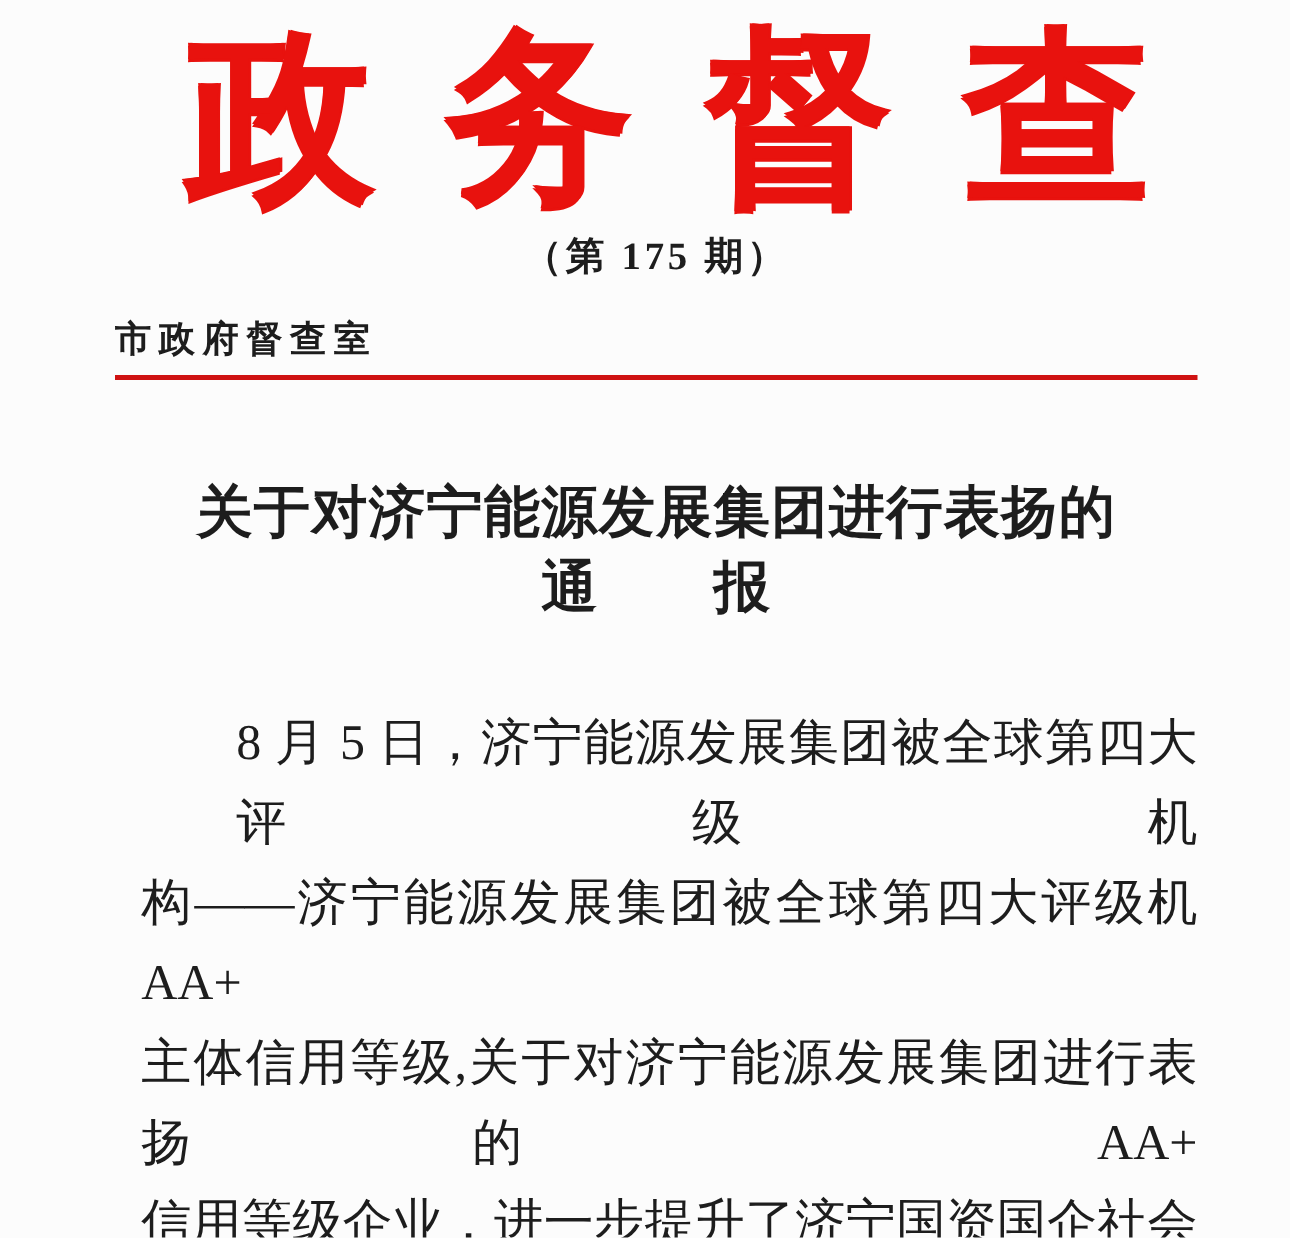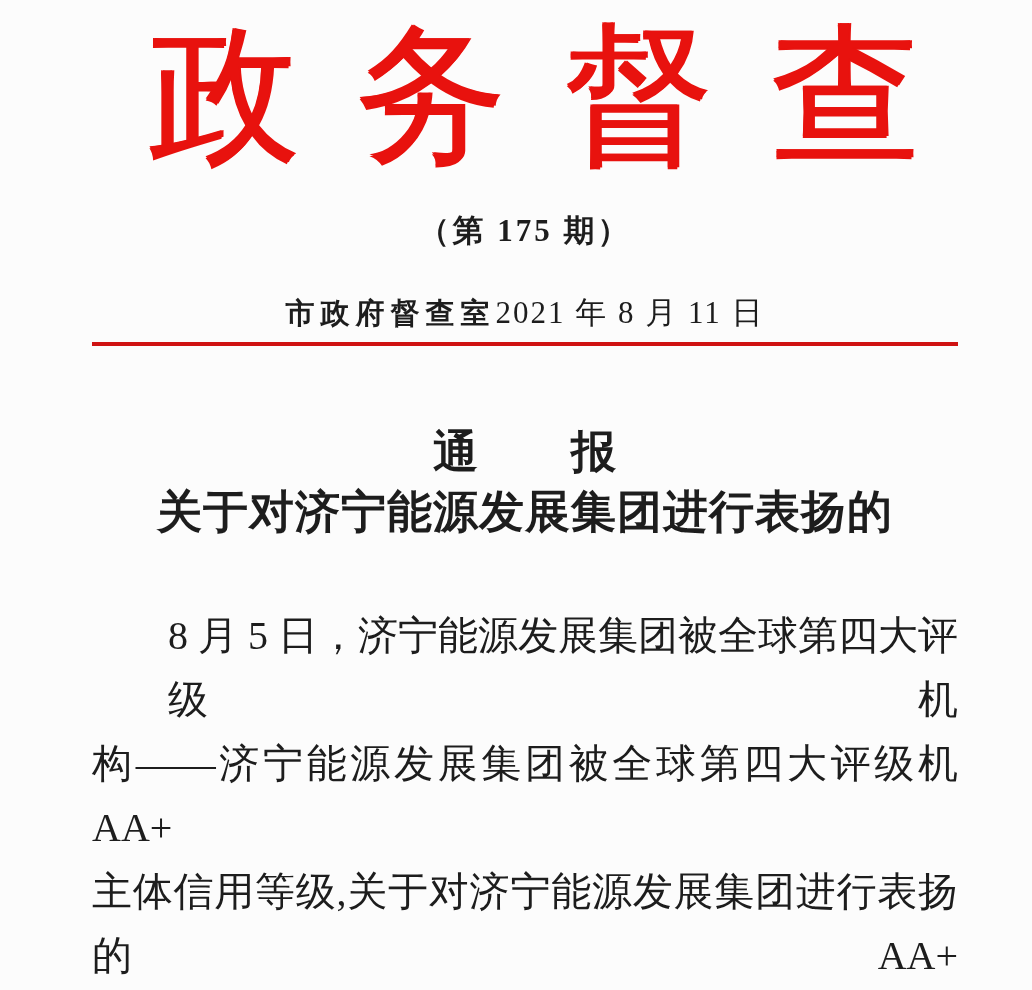--- a/index.html
+++ b/index.html
@@ -21,40 +21,39 @@
     width:1032px;height:990px;
     padding:0 74px 0 92px;
   }
   
   .masthead{
     margin:6px 0 0 0;
     height:178px;
     line-height:178px;
     text-align:center;
     font-size:150px;
-    font-weight:400;
+    font-weight:700;
     color:var(--red);
     letter-spacing:0.38em;
     text-indent:0.38em;
     white-space:nowrap;
     text-shadow:2px 0 0 var(--red),0 2px 0 var(--red);
   }
   .issue{
-    margin-top:26px;
     line-height:42px;
     text-align:center;
     font-size:31px;
     font-weight:700;
     letter-spacing:3px;
   }
   .info-bar{
-    margin-top:44px;
+    margin-top:28px;
     height:38px;
     display:flex;
-    justify-content:center;
+    justify-content:space-between;
     align-items:flex-end;
   }
   .office{
     font-size:29px;
     font-weight:700;
     letter-spacing:6px;
   }
   .date{
     font-size:31px;
     letter-spacing:2px;
@@ -82,44 +81,44 @@
   }
   .body-text p{
     margin:0;
     line-height:64px;
     white-space:nowrap;
   }
   .body-text p.just{
     white-space:normal;
     text-align:justify;
     text-align-last:justify;
+    margin-left:21px;
   }
   .body-text p.indent{
     padding-left:76px;
   }
 </style>
 </head>
 <body>
 
 <div class="page">
 
   <h1 class="masthead">政务督查</h1>
 
   <div class="issue">（第 175 期）</div>
 
   <div class="info-bar">
     <span class="office">市政府督查室</span>
-    <span class="date">2021 年 8 月 11 日</span>
   </div>
 
   <hr class="red-rule">
 
   <h2 class="doc-title">
+    <span>关于对济宁能源发展集团进行表扬的</span>
     <span>通　　报</span>
-    <span>关于对济宁能源发展集团进行表扬的</span>
   </h2>
 
   <div class="body-text">
     <p class="just indent">8 月 5 日，济宁能源发展集团被全球第四大评级机</p>
     <p class="just">构——济宁能源发展集团被全球第四大评级机 AA+</p>
     <p class="just">主体信用等级,关于对济宁能源发展集团进行表扬的 AA+</p>
     <p class="just">信用等级企业，进一步提升了济宁国资国企社会美誉</p>
 
   </div>
 

